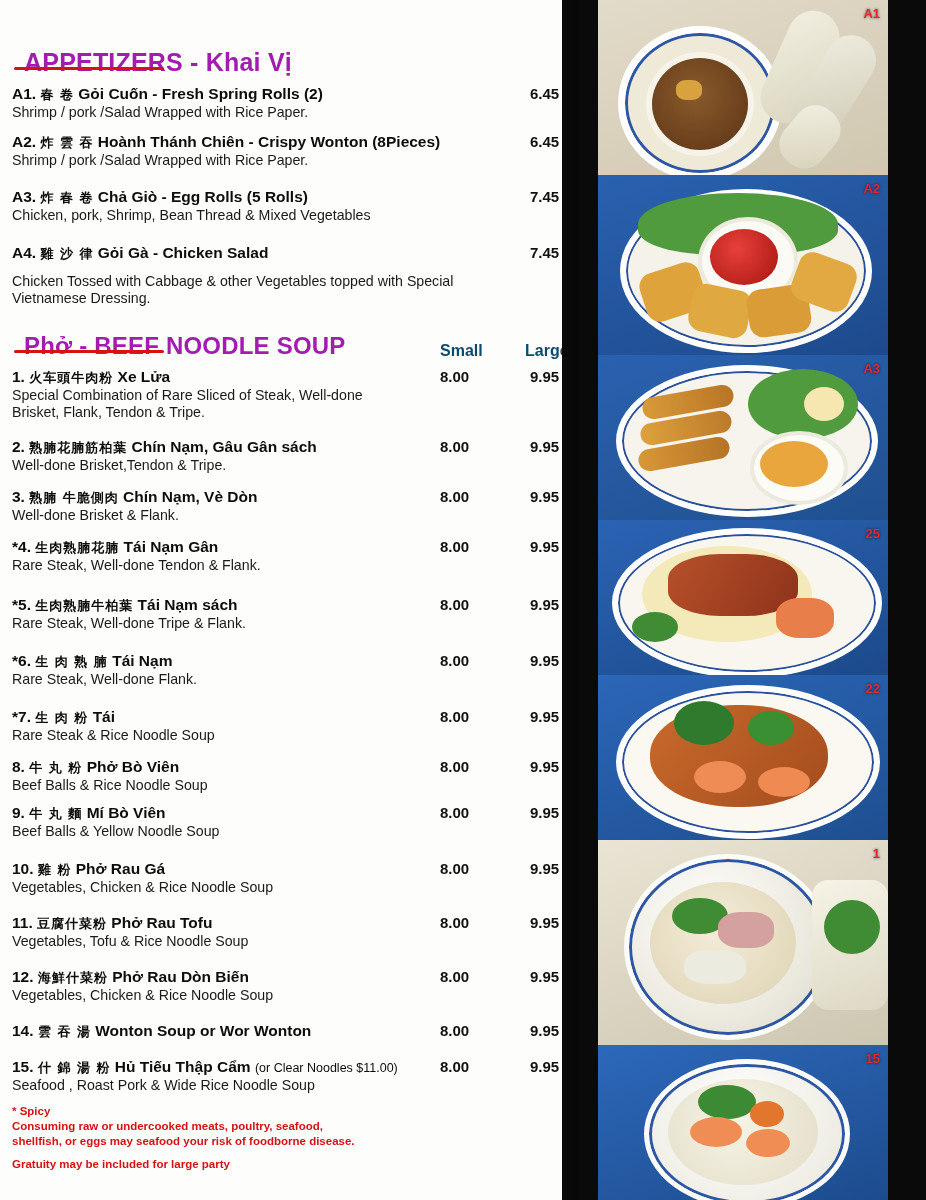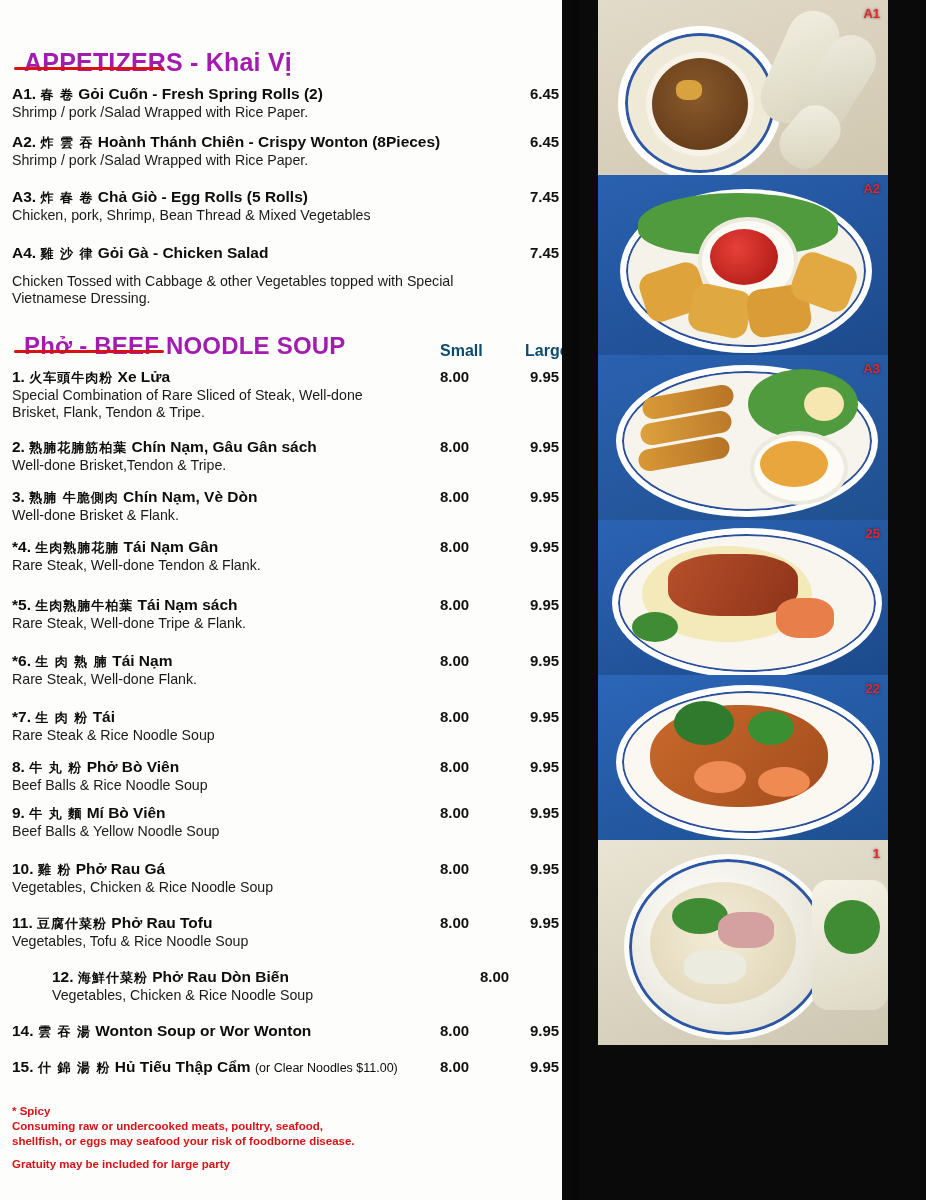--- a/index.html
+++ b/index.html
@@ -369,21 +369,21 @@
     <div class="title">
       <span>11.</span>
       <span class="cjk">豆腐什菜粉</span>
       <span>Phở Rau Tofu</span>
     </div>
     <div class="desc">Vegetables, Tofu  &amp; Rice Noodle Soup</div>
     <div class="price1">8.00</div>
     <div class="price2">9.95</div>
   </div>
 
-  <div class="item" style="top:968px;margin-left:40px;">
+  <div class="item" style="top:968px;">
     <div class="title">
       <span>12.</span>
       <span class="cjk">海鮮什菜粉</span>
       <span>Phở Rau Dòn Biến</span>
     </div>
     <div class="desc">Vegetables, Chicken &amp; Rice Noodle Soup</div>
     <div class="price1">8.00</div>
     <div class="price2">9.95</div>
   </div>
 
@@ -397,20 +397,21 @@
     <div class="price2">9.95</div>
   </div>
 
   <div class="item" style="top:1058px;">
     <div class="title">
       <span>15.</span>
       <span class="cjk">什  錦  湯  粉</span>
       <span>Hủ Tiếu Thập Cẩm</span>
       <span class="note-inline">(or Clear Noodles $11.00)</span>
     </div>
+    <div class="desc">Seafood , Roast Pork &amp; Wide Rice Noodle Soup</div>
     <div class="price1">8.00</div>
     <div class="price2">9.95</div>
   </div>
 
   <div class="disclaimer">
     <span class="ln">* Spicy</span>
     <span class="ln">Consuming raw or undercooked meats, poultry, seafood,</span>
     <span class="ln">shellfish, or eggs may seafood your risk of foodborne disease.</span>
     <span class="gr">Gratuity may be included for large party</span>
   </div>
@@ -476,16 +477,25 @@
       <div class="badge">1</div>
       <div class="bowl" style="left:26px;top:14px;width:198px;height:176px;"></div>
       <div class="blob" style="left:52px;top:42px;width:146px;height:122px;background:radial-gradient(circle at 45% 40%,#f3ecd7,#ddd2b3);"></div>
       <div class="blob" style="left:74px;top:58px;width:56px;height:36px;background:#3f8c35;border-radius:50%;"></div>
       <div class="blob" style="left:120px;top:72px;width:56px;height:36px;background:#d4a0a0;border-radius:40%;"></div>
       <div class="blob" style="left:86px;top:110px;width:62px;height:34px;background:#ecebdf;border-radius:40%;"></div>
       <div class="blob" style="left:214px;top:40px;width:76px;height:130px;background:linear-gradient(160deg,#f6f3e7,#ddd8c4);border-radius:16px;"></div>
       <div class="blob" style="left:226px;top:60px;width:56px;height:54px;background:#3f8c35;border-radius:50%;"></div>
     </div>
 
+    <div class="photo" style="top:1045px;height:155px;background:linear-gradient(160deg,#2d68ba,#1d4c8e);">
+      <div class="badge">15</div>
+      <div class="bowl" style="left:46px;top:14px;width:196px;height:140px;background:radial-gradient(circle at 45% 35%,#ffffff,#e8e6da);"></div>
+      <div class="blob" style="left:70px;top:34px;width:150px;height:106px;background:radial-gradient(circle at 45% 40%,#f7f4e6,#e2dcc6);"></div>
+      <div class="blob" style="left:100px;top:40px;width:58px;height:34px;background:#3c8a33;border-radius:50%;"></div>
+      <div class="blob" style="left:92px;top:72px;width:52px;height:30px;background:#ef8d55;border-radius:50%;"></div>
+      <div class="blob" style="left:148px;top:84px;width:44px;height:28px;background:#ef8d55;border-radius:50%;"></div>
+      <div class="blob" style="left:152px;top:56px;width:34px;height:26px;background:#e2762c;border-radius:50%;"></div>
+    </div>
 
   </div>
 </div>
 <div class="left-edge-shadow"></div>
 
 </body></html>

